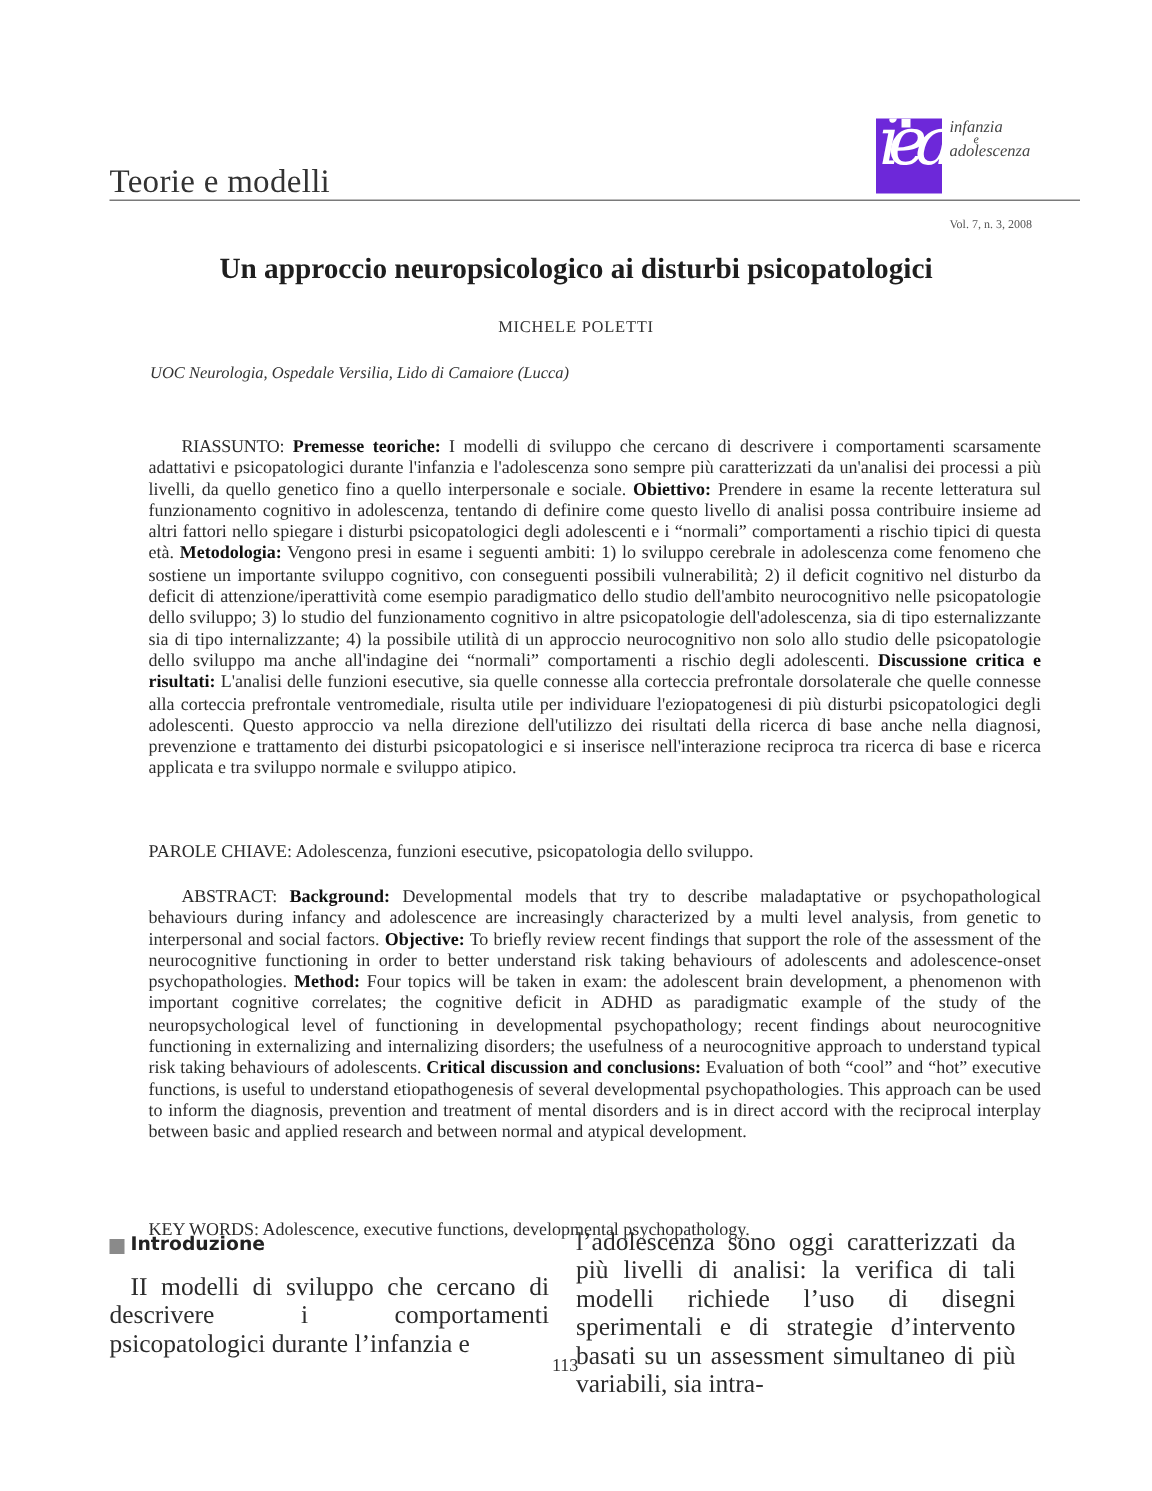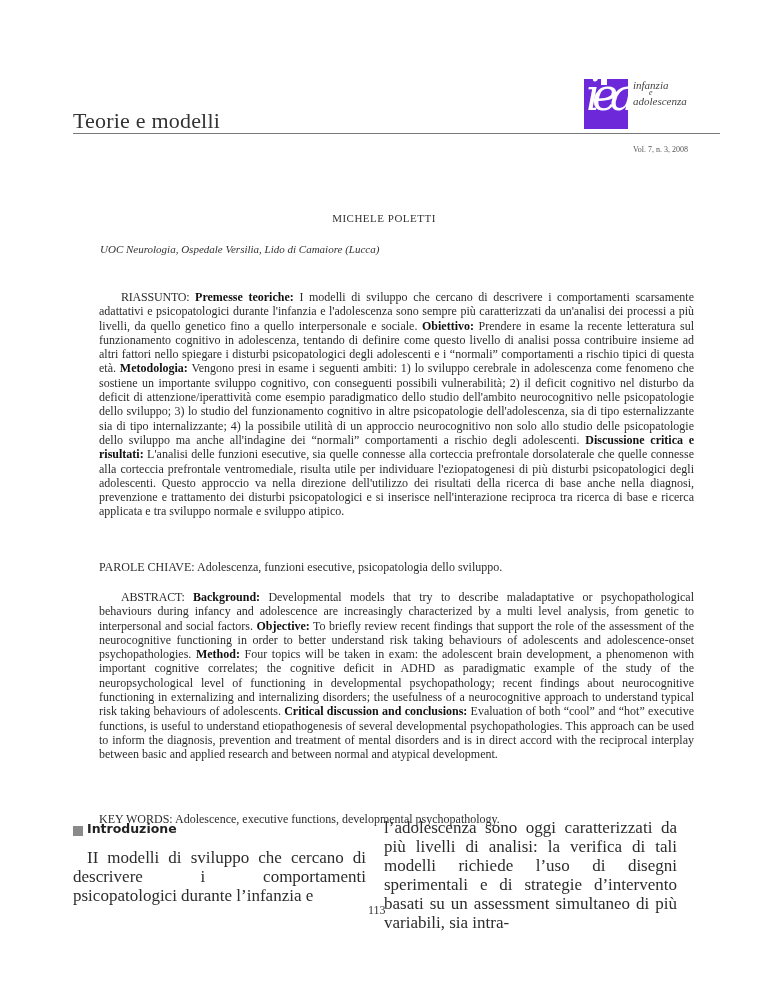--- a/index.html
+++ b/index.html
@@ -50,20 +50,21 @@
   <span class="glyph">iea</span>
 </div>
 <div class="logo-text">
   <span>infanzia</span>
   <span class="e">e</span>
   <span>adolescenza</span>
 </div>
 <div class="vol">Vol. 7, n. 3, 2008</div>
 
 <div class="title">
+  <div>Un approccio neuropsicologico ai disturbi psicopatologici</div>
 </div>
 <div class="author">MICHELE POLETTI</div>
 <div class="affil">UOC Neurologia, Ospedale Versilia, Lido di Camaiore (Lucca)</div>
 
 <div class="abs" style="top:290px;">
   <p><span class="lbl">RIASSUNTO:</span> <b>Premesse teoriche:</b><span> I modelli di sviluppo che cercano di descrivere i comportamenti scarsamente adattativi e psicopatologici durante l'infanzia e l'adolescenza sono sempre più caratterizzati da un'analisi dei processi a più livelli, da quello genetico fino a quello interpersonale e sociale. </span><b>Obiettivo:</b><span> Prendere in esame la recente letteratura sul funzionamento cognitivo in adolescenza, tentando di definire come questo livello di analisi possa contribuire insieme ad altri fattori nello spiegare i disturbi psicopatologici degli adolescenti e i “normali” comportamenti a rischio tipici di questa età. </span><b>Metodologia:</b><span> Vengono presi in esame i seguenti ambiti: 1) lo sviluppo cerebrale in adolescenza come fenomeno che sostiene un importante sviluppo cognitivo, con conseguenti possibili vulnerabilità; 2) il deficit cognitivo nel disturbo da deficit di attenzione/iperattività come esempio paradigmatico dello studio dell'ambito neurocognitivo nelle psicopatologie dello sviluppo; 3) lo studio del funzionamento cognitivo in altre psicopatologie dell'adolescenza, sia di tipo esternalizzante sia di tipo internalizzante; 4) la possibile utilità di un approccio neurocognitivo non solo allo studio delle psicopatologie dello sviluppo ma anche all'indagine dei “normali” comportamenti a rischio degli adolescenti. </span><b>Discussione critica e risultati:</b><span> L'analisi delle funzioni esecutive, sia quelle connesse alla corteccia prefrontale dorsolaterale che quelle connesse alla corteccia prefrontale ventromediale, risulta utile per individuare l'eziopatogenesi di più disturbi psicopatologici degli adolescenti. Questo approccio va nella direzione dell'utilizzo dei risultati della ricerca di base anche nella diagnosi, prevenzione e trattamento dei disturbi psicopatologici e si inserisce nell'interazione reciproca tra ricerca di base e ricerca applicata e tra sviluppo normale e sviluppo atipico.</span></p>
 </div>
 
 <div class="kw" style="top:560px;">PAROLE CHIAVE: Adolescenza, funzioni esecutive, psicopatologia dello sviluppo.</div>
 

